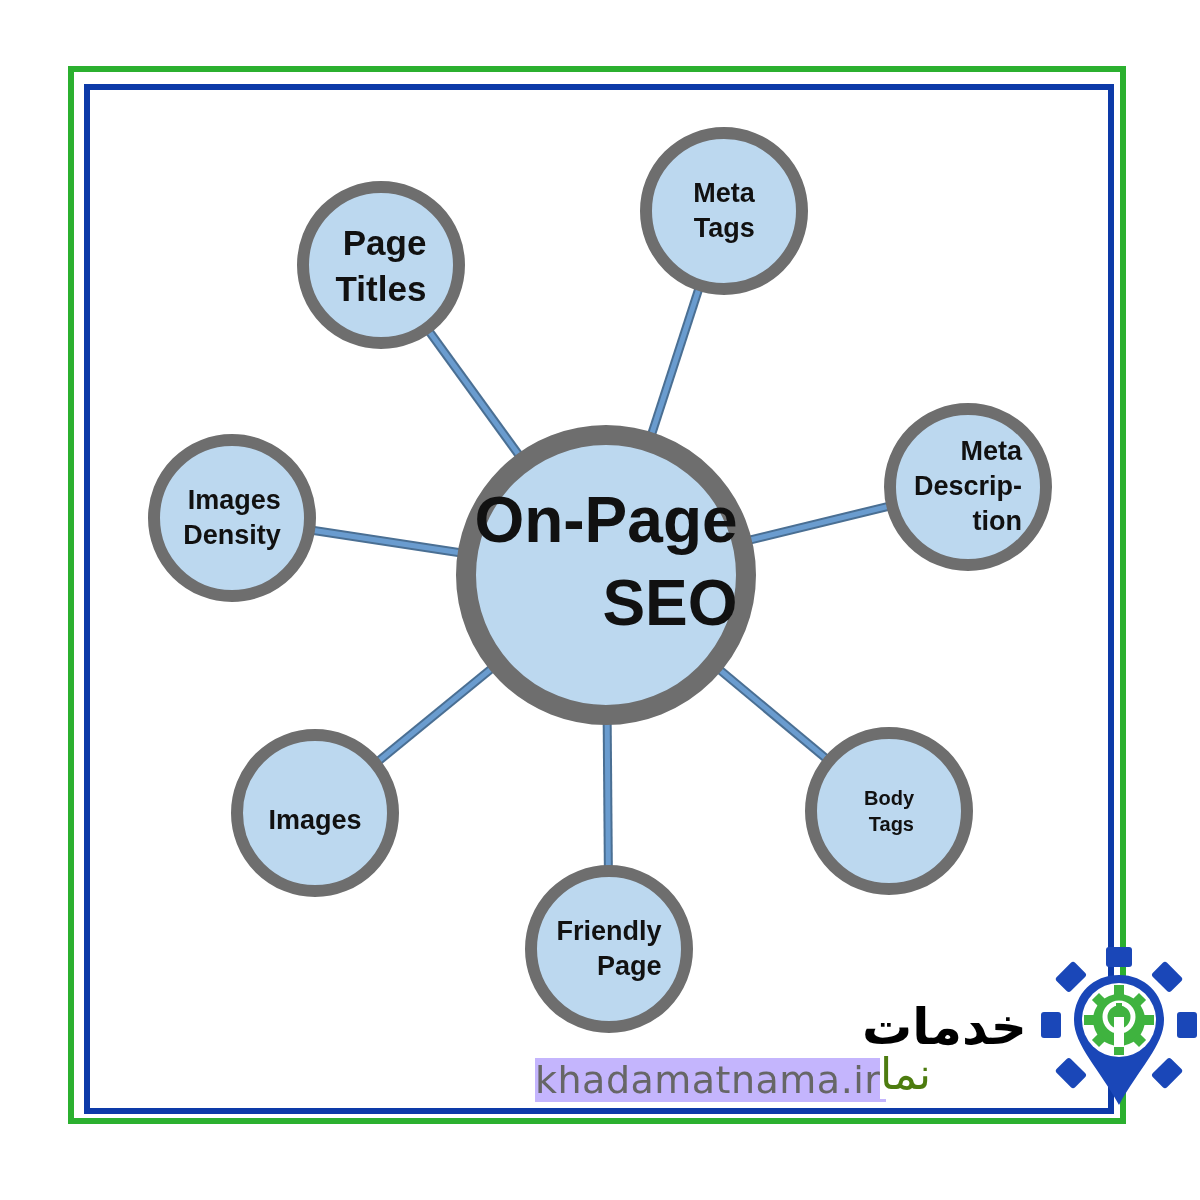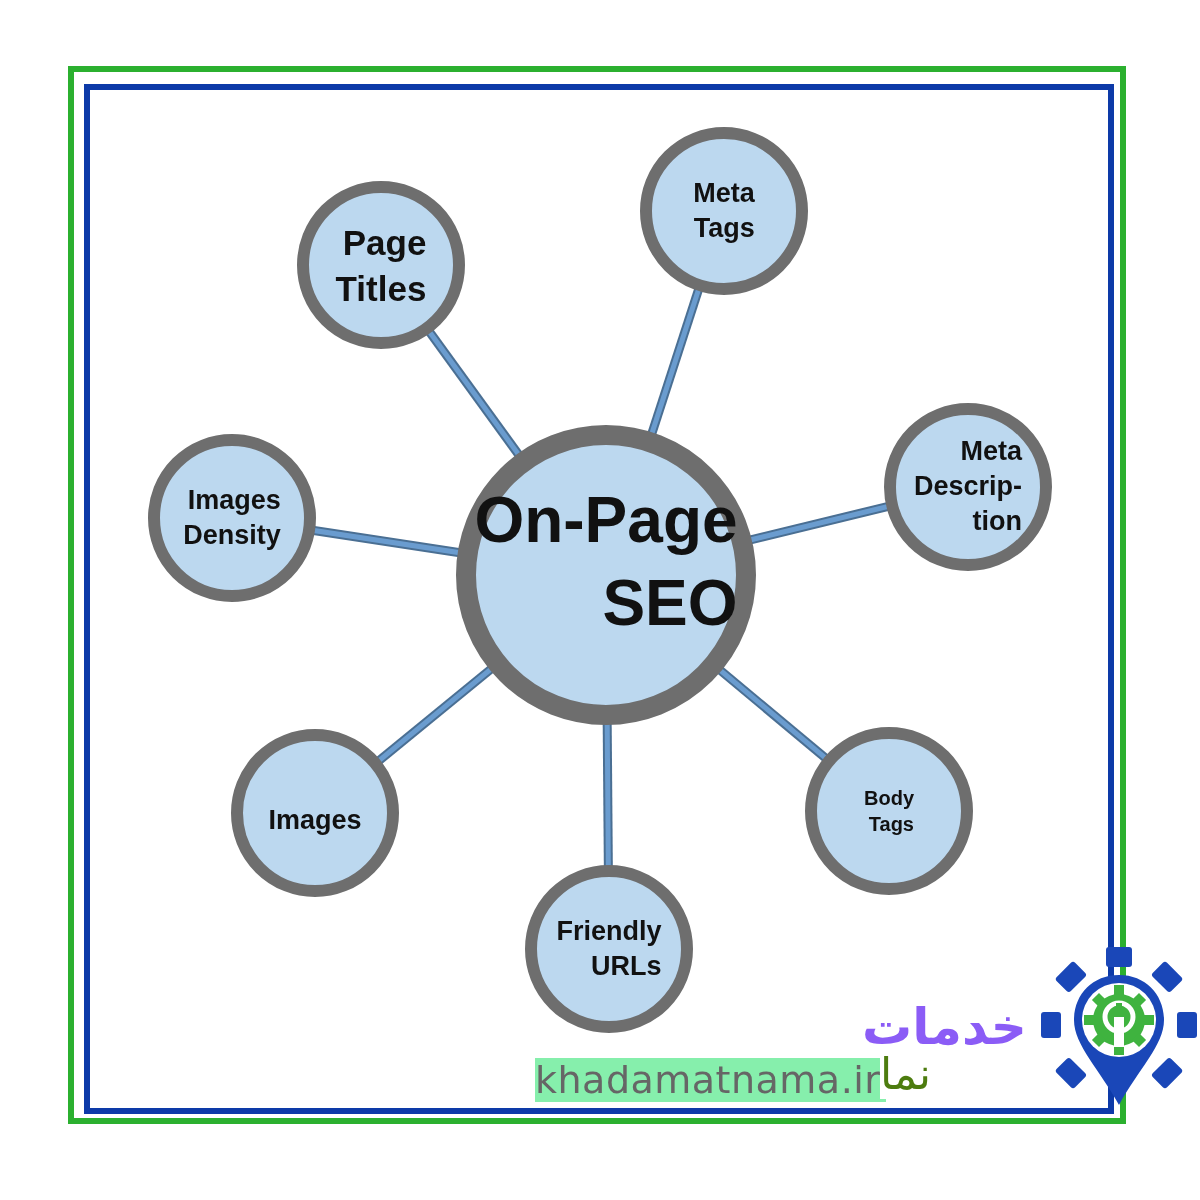--- a/index.html
+++ b/index.html
@@ -1,22 +1,22 @@
 <!DOCTYPE html>
 <html><head>
 <meta charset="utf-8">
 <style>
   html, body { margin:0; padding:0; }
   body { width:1200px; height:1200px; background:#ffffff; position:relative; overflow:hidden; font-family:"Liberation Sans", sans-serif; }
   .frame-outer { position:absolute; left:68px; top:66px; width:1058px; height:1058px; border:6px solid #2bb02f; box-sizing:border-box; }
   .frame-inner { position:absolute; left:84px; top:84px; width:1030px; height:1030px; border:6px solid #0d3aa8; box-sizing:border-box; }
   svg.diagram { position:absolute; left:0; top:0; }
   .node-label { position:absolute; transform:translate(-50%,-50%); text-align:right; font-weight:bold; color:#111; line-height:1.3; white-space:pre-line; }
-  .site-url { position:absolute; left:535px; top:1058px; font-size:38px; color:#666; font-family:"DejaVu Sans", sans-serif; letter-spacing:0.5px; background:#86efac; padding-right:6px;}
-  .logo-text-1 { position:absolute; left:862px; top:998px; font-size:50px; font-weight:bold; color:#8b5cf6; font-family:"DejaVu Sans", sans-serif; direction:rtl; }
+  .site-url { position:absolute; left:535px; top:1058px; font-size:38px; color:#666; font-family:"DejaVu Sans", sans-serif; letter-spacing:0.5px; background:#c4b5fd; padding-right:6px;}
+  .logo-text-1 { position:absolute; left:862px; top:998px; font-size:50px; font-weight:bold; color:#000000; font-family:"DejaVu Sans", sans-serif; direction:rtl; }
   .logo-text-2 { position:absolute; left:880px; top:1048px; font-size:44px; color:#4d7c0f; font-family:"DejaVu Sans", sans-serif; direction:rtl; background:#fff; }
 </style>
 </head>
 <body>
 
 <div class="frame-outer"></div>
 <div class="frame-inner"></div>
 
 <svg class="diagram" width="1200" height="1200" id="diagram-svg">
     <line x1="606" y1="575" x2="381" y2="265" stroke="#4a6f93" stroke-width="9"></line>
@@ -50,21 +50,21 @@
 Titles</div>
     <div class="node-label" style="left: 724px; top: 211px; font-size: 27px;">Meta
 Tags</div>
     <div class="node-label" style="left: 968px; top: 487px; font-size: 27px;">Meta
 Descrip-
 tion</div>
     <div class="node-label" style="left: 232px; top: 518px; font-size: 27px;">Images
 Density</div>
     <div class="node-label" style="left: 315px; top: 821px; font-size: 27px;">Images</div>
     <div class="node-label" style="left: 609px; top: 949px; font-size: 27px;">Friendly
-URLs</div>
+Page</div>
     <div class="node-label" style="left: 889px; top: 811px; font-size: 20px;">Body
 Tags</div>
   </div>
 
 <span class="site-url">khadamatnama.ir</span>
 <span class="logo-text-1">خدمات</span>
 <span class="logo-text-2">نما</span>
 
 <svg style="position:absolute;left:1040px;top:945px" width="160" height="170" viewBox="0 0 160 170">
   <g fill="#1a47b8">

